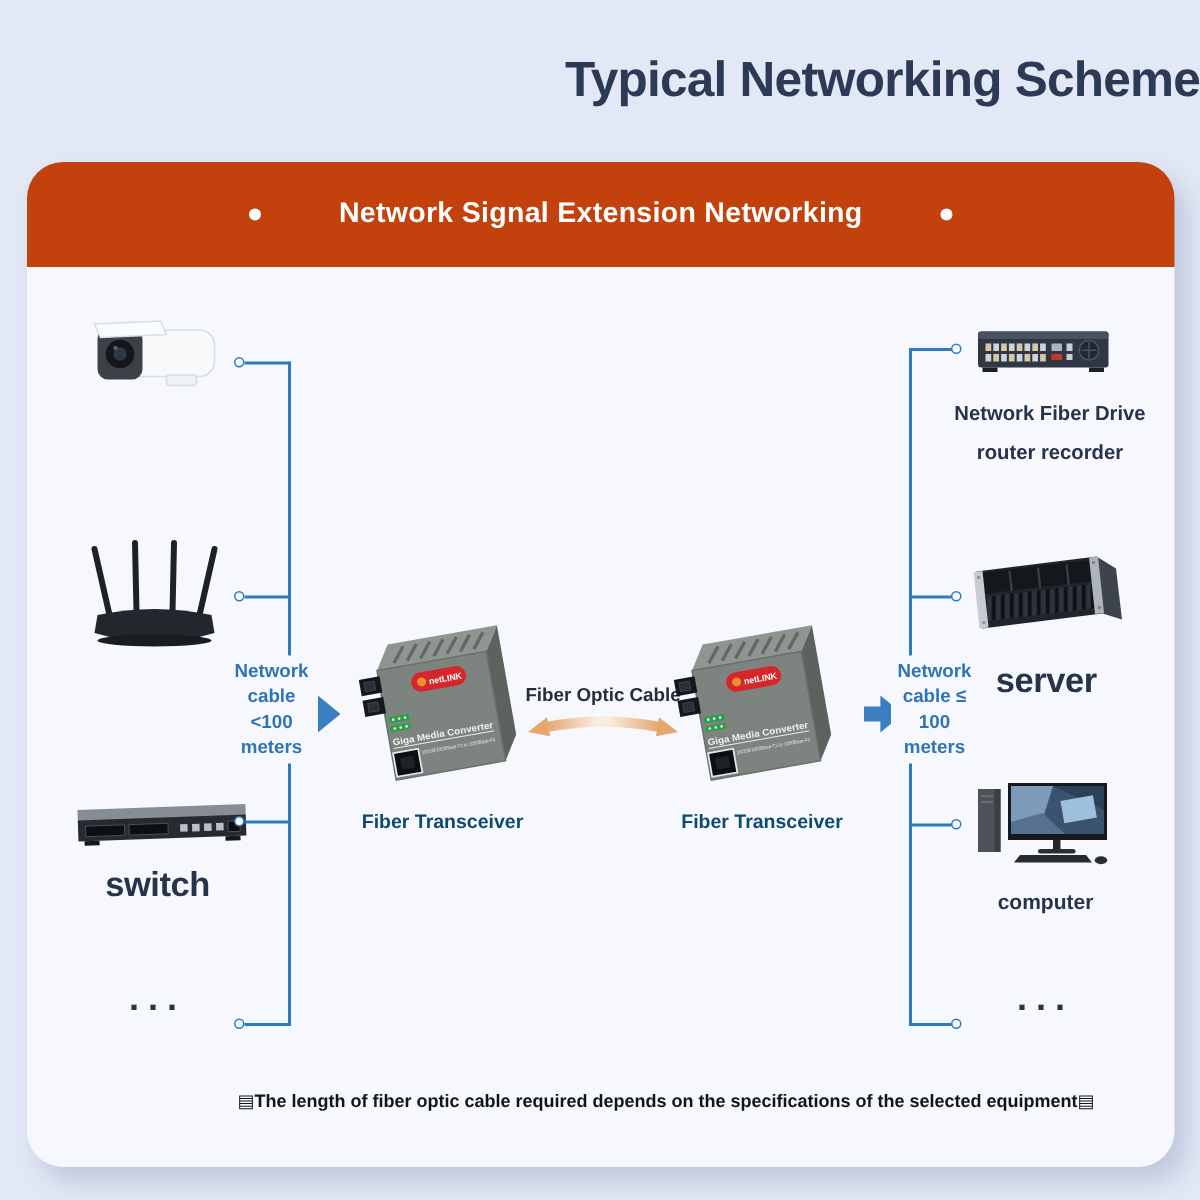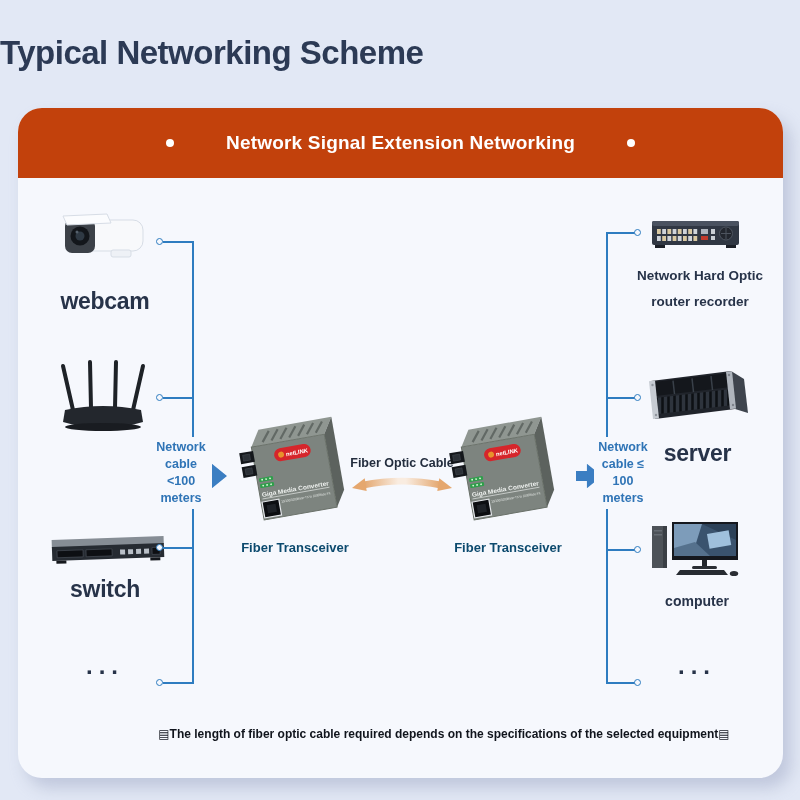--- a/index.html
+++ b/index.html
@@ -4,21 +4,21 @@
 <style>
   html,body{margin:0;padding:0;}
   body{
     width:800px;height:800px;
     background:#e2e8f5;
     font-family:"Liberation Sans","DejaVu Sans",sans-serif;
     position:relative;overflow:hidden;
   }
   .page{position:absolute;inset:0;width:800px;height:800px;}
   .title{
-    position:absolute;top:34px;left:0;width:800px;text-align:left;
+    position:absolute;top:34px;left:0;width:800px;text-align:right;
     font-size:33px;font-weight:bold;color:#2c3a55;letter-spacing:-0.5px;
   }
   .card{
     position:absolute;left:18px;top:108px;width:765px;height:670px;
     background:#f6f8fd;border-radius:24px;
     box-shadow:8px 10px 16px rgba(150,160,190,.45);
   }
   .card-header{
     position:absolute;left:18px;top:108px;width:765px;height:70px;
     background:#c2410c;border-radius:24px 24px 0 0;
@@ -81,21 +81,20 @@
 
   <svg style="left:55px;top:210px" width="100" height="52" viewBox="0 0 100 52">
     <rect x="28" y="10" width="60" height="31" rx="10" fill="#f8f9fb" stroke="#d7dde6"></rect>
     <rect x="56" y="40" width="20" height="7" rx="2" fill="#eef1f6" stroke="#d7dde6"></rect>
     <rect x="10" y="9" width="30" height="34" rx="7" fill="#3c4148"></rect>
     <circle cx="25" cy="26" r="9.5" fill="#13161b"></circle>
     <circle cx="25" cy="26" r="4.5" fill="#2f3944"></circle>
     <circle cx="22" cy="22" r="1.5" fill="#55606c"></circle>
     <path d="M8 6 L52 4 L56 13 L12 15 Z" fill="#fbfcfe" stroke="#d7dde6"></path>
   </svg>
-  <div class="dev-label" style="left:40px;top:288px;width:130px">webcam</div>
 
   <svg style="left:57px;top:358px" width="92" height="80" viewBox="0 0 92 80">
     <g stroke="#1e2227" stroke-width="4" stroke-linecap="round">
       <line x1="16" y1="52" x2="6" y2="8"></line>
       <line x1="34" y1="50" x2="33" y2="4"></line>
       <line x1="58" y1="50" x2="59" y2="4"></line>
       <line x1="76" y1="52" x2="86" y2="8"></line>
     </g>
     <path d="M8 52 Q46 44 84 52 L86 64 Q46 76 6 64 Z" fill="#23272d"></path>
     <ellipse cx="46" cy="69" rx="38" ry="4" fill="#191c21"></ellipse>
@@ -254,21 +253,21 @@
         <rect x="38.2" y="24" width="3.8" height="5" fill="#cfd4da"></rect>
         <rect x="43.4" y="24" width="3.8" height="5" fill="#d9c9a2"></rect>
     </g>
     <rect x="51" y="17" width="7" height="5" fill="#aeb4bc"></rect>
     <rect x="51" y="24" width="7" height="4" fill="#c0392b"></rect>
     <rect x="61" y="17" width="4" height="5" fill="#c9ced4"></rect>
     <rect x="61" y="24" width="4" height="4" fill="#c9ced4"></rect>
     <circle cx="76" cy="21.5" r="6.5" fill="#22262e" stroke="#4d545f"></circle>
     <path d="M76 16 L76 27 M71 21.5 L81 21.5" stroke="#4d545f" stroke-width="1"></path>
   </svg>
-  <div class="dev-label small" style="left:635px;top:268px;width:130px">Network Hard Optic</div>
+  <div class="dev-label small" style="left:635px;top:268px;width:130px">Network Fiber Drive</div>
   <div class="dev-label small" style="left:635px;top:294px;width:130px">router recorder</div>
 
   <svg style="left:645px;top:368px" width="104" height="56" viewBox="0 0 104 56">
     <defs>
       <pattern id="drvp" width="6" height="14" patternUnits="userSpaceOnUse">
         <rect width="6" height="14" fill="#0d1014"></rect>
         <rect x="0.8" y="0" width="3.4" height="14" fill="#2e343d"></rect>
       </pattern>
     </defs>
     <polygon points="6,13 86,3 90,41 10,51" fill="#20242b"></polygon>

